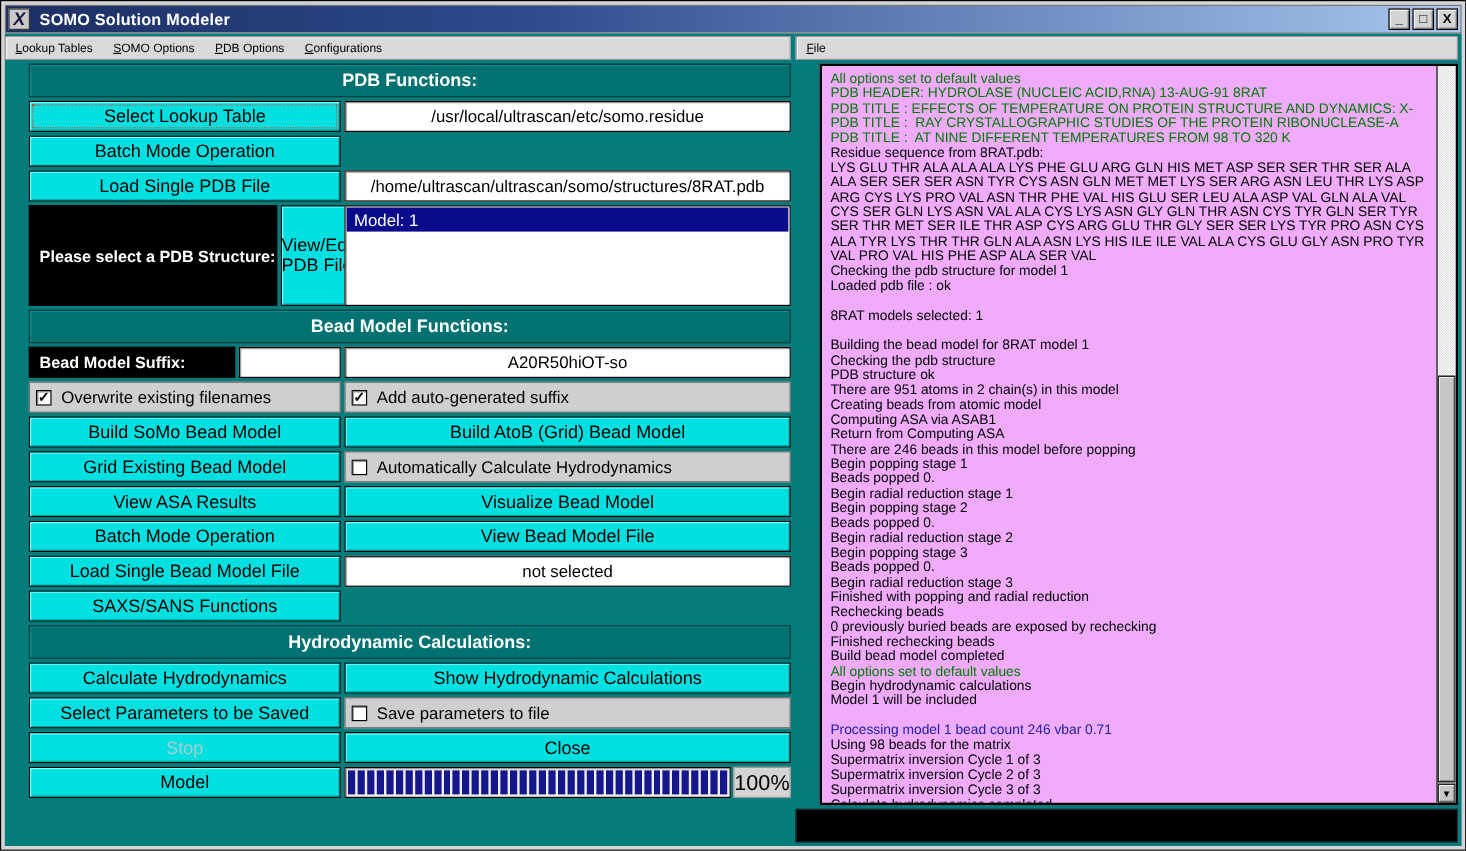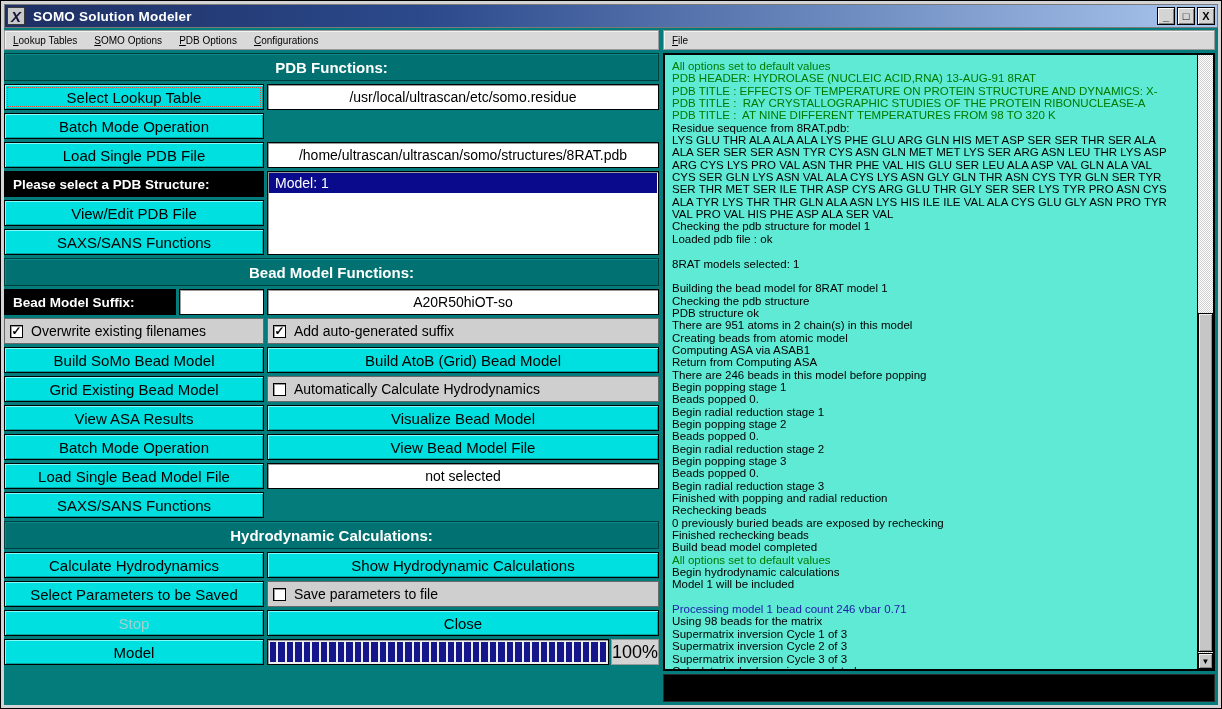--- a/index.html
+++ b/index.html
@@ -44,21 +44,21 @@
   .menubar {
     height:20px; flex:0 0 20px; background:#d9d9d9;
     border:1px solid #9a9a9a;
     box-shadow:inset 1px 1px 0 #f2f2f2;
     display:flex; align-items:center; padding-left:8px; gap:17px;
     font-size:10px; color:#000; margin-bottom:3px;
   }
   .menu-item { white-space:nowrap; }
   .menu-item .ul { text-decoration:underline; }
   
-  .body { flex:1; display:flex; flex-direction:column; }
+  .body { flex:1; display:flex; flex-direction:column;padding-left:20px; }
   .row { display:flex; gap:3px; margin-bottom:3px; height:26px; flex:0 0 26px; }
   .band {
     height:28px; flex:0 0 28px; margin-bottom:3px;
     background:#027171; border:1px solid #003d3d;
     box-shadow:inset 1px 1px 0 #0b8b8b;
     color:#fff; font-weight:bold; font-size:15px;
     display:flex; align-items:center; justify-content:center;
   }
   .lcol { width:260px; flex:0 0 260px; }
   .rcol { flex:1; }
@@ -91,21 +91,21 @@
   .cb {
     width:13px; height:13px; background:#fff; border:1px solid #000;
     box-shadow:inset 1px 1px 0 #9a9a9a;
     font-size:12px; line-height:11px; font-weight:bold; color:#000;
     display:flex; align-items:center; justify-content:center; flex:0 0 13px;
   }
   .cb-label { font-size:14px; color:#000; white-space:nowrap; }
   .emptycell { background:transparent; }
   
   .block { display:flex; gap:3px; margin-bottom:3px; height:84px; flex:0 0 84px; }
-  .block .stack { width:260px; flex:0 0 260px; display:flex; flex-direction:column; gap:3px; }
+  .block .stack { width:260px; flex:0 0 260px; display:flex; flex-direction:row; gap:3px; }
   .block .stack > div { flex:1; }
   .listbox {
     flex:1; background:#fff; border:1px solid #000;
     box-shadow:inset 1px 1px 0 #9a9a9a; padding:1px; overflow:hidden;
   }
   .list-item {
     height:20px; background:#0a0a8c; color:#fff; font-size:14px;
     display:flex; align-items:center; padding-left:6px;
   }
   
@@ -116,22 +116,22 @@
     display:flex; gap:2px; padding:2px;
   }
   .progress .seg { flex:1; background:#15158c; }
   .pct {
     flex:0 0 42px; background:#d4d4d4; border:1px solid #9a9a9a;
     display:flex; align-items:center; justify-content:center;
     font-size:18px; color:#000;
   }
   
   .console {
-    flex:1; background:#5eead4; border:2px solid #000;
-    position:relative; overflow:hidden;
+    flex:1; background:#f0abfc; border:2px solid #000;
+    position:relative; overflow:hidden;margin-left:20px;
   }
   .console-text {
     position:absolute; left:0; top:0; right:17px; bottom:0;
     padding:5px 2px 2px 7px;
     font-size:11.5px; line-height:12.35px; white-space:pre;
     color:#000; overflow:hidden;
   }
   .ln-g { color:#007a00; }
   .ln-b { color:#2020a8; }
   .ln-k { color:#000; }

